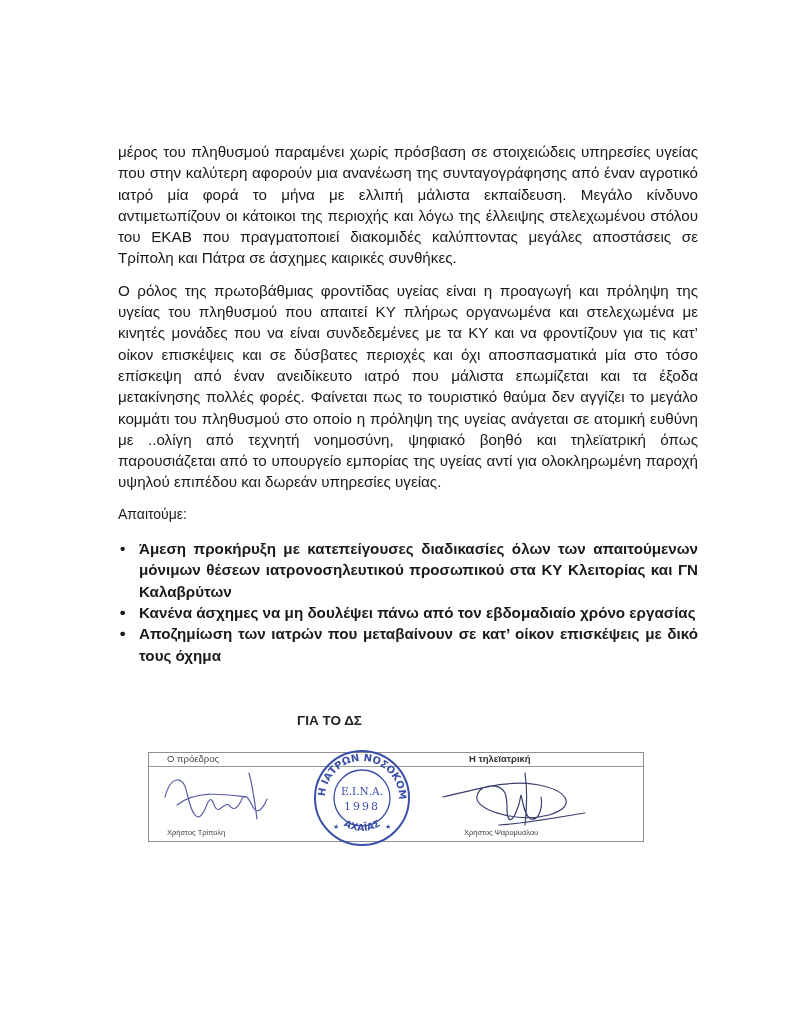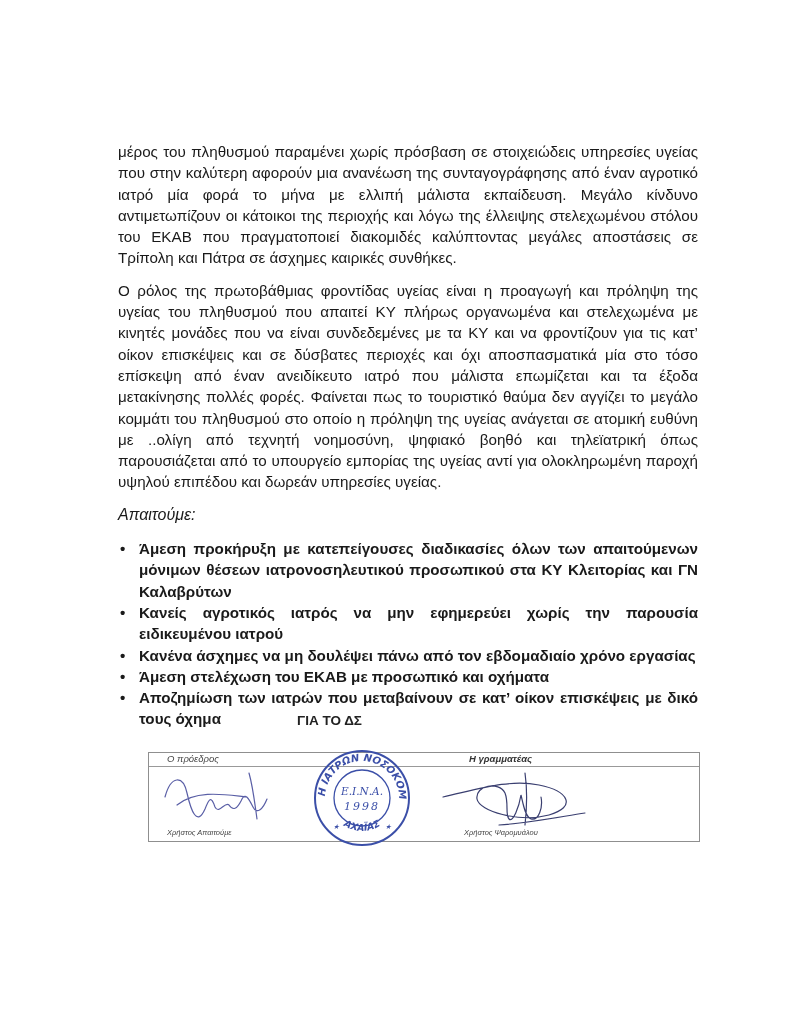--- a/index.html
+++ b/index.html
@@ -3,29 +3,29 @@
 <meta charset="utf-8">
 <style>
   html, body { margin: 0; padding: 0; background: #ffffff; }
   body { width: 791px; height: 1024px; position: relative; overflow: hidden;
          font-family: "Liberation Sans", sans-serif; color: #1a1a1a; }
   .page { position: absolute; left: 118px; top: 93px; width: 580px; margin-top: 48px; }
   .para { font-size: 15.2px; line-height: 21.3px; text-align: justify; margin: 0; }
   .para b { font-weight: normal; }
   .p1 { margin-bottom: 11px; }
   .p2 { margin-bottom: 11px; }
-  .heading { font-size: 16px; line-height: 21.3px; margin: 0 0 13px 0; font-style: italic; }
+  .heading { font-size: 14px; line-height: 21.3px; margin: 0 0 13px 0; }
   ul.demands { list-style: none; margin: 0; padding: 0 0 0 21px; }
   ul.demands li { position: relative; font-size: 15.2px; line-height: 21.3px; font-weight: bold;
                   text-align: justify; padding-left: 0; }
   ul.demands li .bullet { position: absolute; left: -19px; top: 0; font-weight: bold; }
   .sign-title { position: absolute; top: 713px; left: 0; width: 659px; text-align: center;
                 font-size: 13.5px; font-weight: bold; color: #222; }
-  .sig-box { position: absolute; left: 148px; top: 752px; width: 552px; height: 90px;
-             border: 1.5px solid #8f8f8f; box-sizing: border-box; font-style: italic; }
+  .sig-box { position: absolute; left: 148px; top: 752px; width: 496px; height: 90px;
+             border: 1.5px solid #8f8f8f; box-sizing: border-box; }
   .sig-box .topline { position: absolute; left: 0; right: 0; top: 13px; border-top: 1.2px solid #999; }
   .role { position: absolute; top: 0px; font-size: 9.5px; color: #444; line-height: 12px; }
   .role-left { left: 18px; }
   .role-right { left: 320px; font-weight: bold; color: #333; }
   .name { position: absolute; bottom: 4px; font-size: 7.5px; color: #444; }
   .name-left { left: 18px; }
   .name-right { left: 315px; }
   svg.sig { position: absolute; }
   .stamp { position: absolute; left: 162px; top: -6px; width: 102px; height: 102px; }
 </style>
@@ -34,33 +34,33 @@
 
 <div class="page">
   <p class="para p1">μέρος του πληθυσμού παραμένει χωρίς πρόσβαση σε στοιχειώδεις υπηρεσίες υγείας που στην καλύτερη αφορούν μια ανανέωση της συνταγογράφησης από έναν αγροτικό ιατρό μία φορά το μήνα με ελλιπή μάλιστα εκπαίδευση. Μεγάλο κίνδυνο αντιμετωπίζουν οι κάτοικοι της περιοχής και λόγω της έλλειψης στελεχωμένου στόλου του ΕΚΑΒ που πραγματοποιεί διακομιδές καλύπτοντας μεγάλες αποστάσεις σε Τρίπολη και Πάτρα σε άσχημες καιρικές συνθήκες.</p>
 
   <p class="para p2"><b>Ο ρόλος της πρωτοβάθμιας φροντίδας υγείας είναι η προαγωγή και πρόληψη της υγείας του πληθυσμού που απαιτεί ΚΥ πλήρως οργανωμένα και στελεχωμένα με κινητές μονάδες που να είναι συνδεδεμένες με τα ΚΥ και να φροντίζουν για τις κατ’ οίκον επισκέψεις και  σε δύσβατες περιοχές και όχι αποσπασματικά μία στο τόσο επίσκεψη από έναν ανειδίκευτο ιατρό που μάλιστα επωμίζεται και τα έξοδα μετακίνησης πολλές φορές</b><span>. Φαίνεται πως το τουριστικό θαύμα δεν αγγίζει το μεγάλο κομμάτι του πληθυσμού στο οποίο η πρόληψη της υγείας ανάγεται σε ατομική ευθύνη με ..ολίγη από τεχνητή νοημοσύνη, ψηφιακό βοηθό και τηλεϊατρική όπως παρουσιάζεται από το υπουργείο εμπορίας της υγείας αντί για ολοκληρωμένη παροχή υψηλού επιπέδου και δωρεάν υπηρεσίες υγείας.</span></p>
 
   <p class="heading">Απαιτούμε:</p>
 
   <ul class="demands">
     <li><span class="bullet">•</span><span>Άμεση προκήρυξη με κατεπείγουσες διαδικασίες όλων των απαιτούμενων μόνιμων θέσεων ιατρονοσηλευτικού προσωπικού στα ΚΥ Κλειτορίας και ΓΝ Καλαβρύτων</span></li>
-    <li><span class="bullet">•</span><span>Κανείς αγροτικός ιατρός να μην εφημερεύει χωρίς την παρουσία ειδικευμένου ιατρού</span></li>
+    <li><span class="bullet">•</span></li>
     <li><span class="bullet">•</span><span>Κανένα άσχημες  να μη δουλέψει πάνω από τον εβδομαδιαίο χρόνο εργασίας</span></li>
-    <li><span class="bullet">•</span><span>Άμεση στελέχωση του ΕΚΑΒ με προσωπικό και οχήματα</span></li>
+    <li><span class="bullet">•</span></li>
     <li><span class="bullet">•</span><span>Αποζημίωση των ιατρών που μεταβαίνουν σε κατ’ οίκον επισκέψεις με δικό τους όχημα</span></li>
   </ul>
 </div>
 
 <div class="sign-title">ΓΙΑ ΤΟ ΔΣ</div>
 
 <div class="sig-box">
   <div class="topline"></div>
   <div class="role role-left">Ο πρόεδρος</div>
-  <div class="role role-right">Η γραμματέας</div>
+  <div class="role role-right">Η τηλεϊατρική</div>
 
   <svg class="sig" style="left:8px;top:16px" width="140" height="60" viewBox="0 0 140 60">
     <path d="M8 28 C 14 6, 26 6, 30 24 S 40 58, 48 40 C 52 30, 54 26, 58 38 C 62 46, 68 32, 72 36 C 76 42, 80 40, 84 32 C 88 22, 92 30, 96 38 C 100 46, 106 40, 110 30 M 92 4 C 96 18, 98 36, 100 50 M 20 36 C 40 20, 70 26, 90 28" fill="none" stroke="#5a5fa6" stroke-width="1.2" stroke-linecap="round"></path>
   </svg>
 
   <svg class="stamp" viewBox="0 0 102 102">
     <defs>
       <path id="ringTop" d="M 14 51 A 37 37 0 1 1 88 51"></path>
       <path id="ringBottom" d="M 18 58 A 34 34 0 0 0 84 58"></path>
     </defs>
@@ -75,15 +75,15 @@
     <text x="22" y="82" font-size="7" fill="#3b4fa8">★</text>
     <text x="74" y="82" font-size="7" fill="#3b4fa8">★</text>
     <text x="51" y="48" text-anchor="middle" font-family="DejaVu Serif, serif" font-size="10.5" fill="#3b4fa8">Ε.Ι.Ν.Α.</text>
     <text x="51" y="63" text-anchor="middle" font-family="DejaVu Serif, serif" font-size="11" letter-spacing="2" fill="#3b4fa8">1998</text>
   </svg>
 
   <svg class="sig" style="left:290px;top:14px" width="150" height="62" viewBox="0 0 150 62">
     <path d="M4 30 C 40 22, 70 12, 100 18 C 130 24, 138 40, 110 48 C 80 56, 40 44, 38 32 C 36 18, 60 14, 66 26 C 70 36, 66 48, 70 52 C 74 56, 80 40, 82 28 C 84 36, 86 50, 92 52 C 100 54, 104 40, 102 30 M 86 6 C 88 20, 88 40, 86 58 M 60 58 C 90 56, 120 50, 146 46" fill="none" stroke="#3a3f70" stroke-width="1.2" stroke-linecap="round"></path>
   </svg>
 
-  <div class="name name-left">Χρήστος Απαιτούμε</div>
+  <div class="name name-left">Χρήστος Τρίπολη</div>
   <div class="name name-right">Χρήστος Ψαρομυάλου</div>
 </div>
 
 </body></html>

